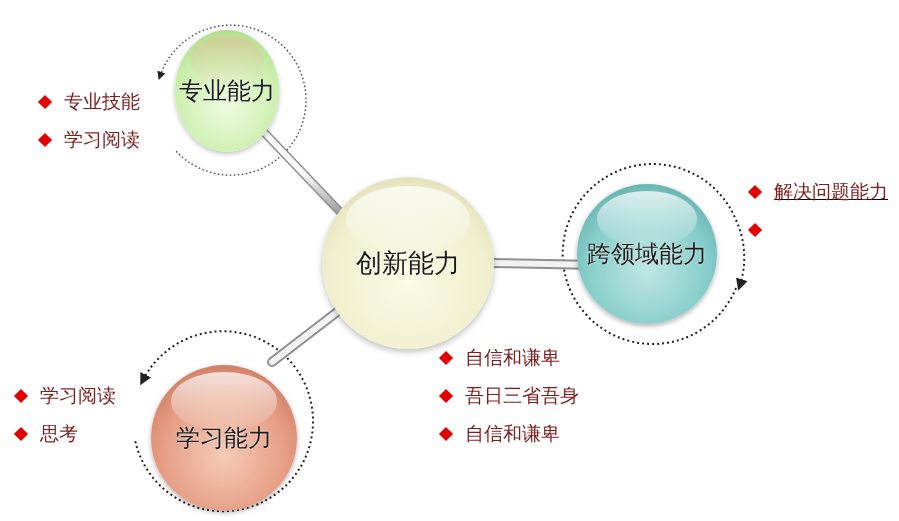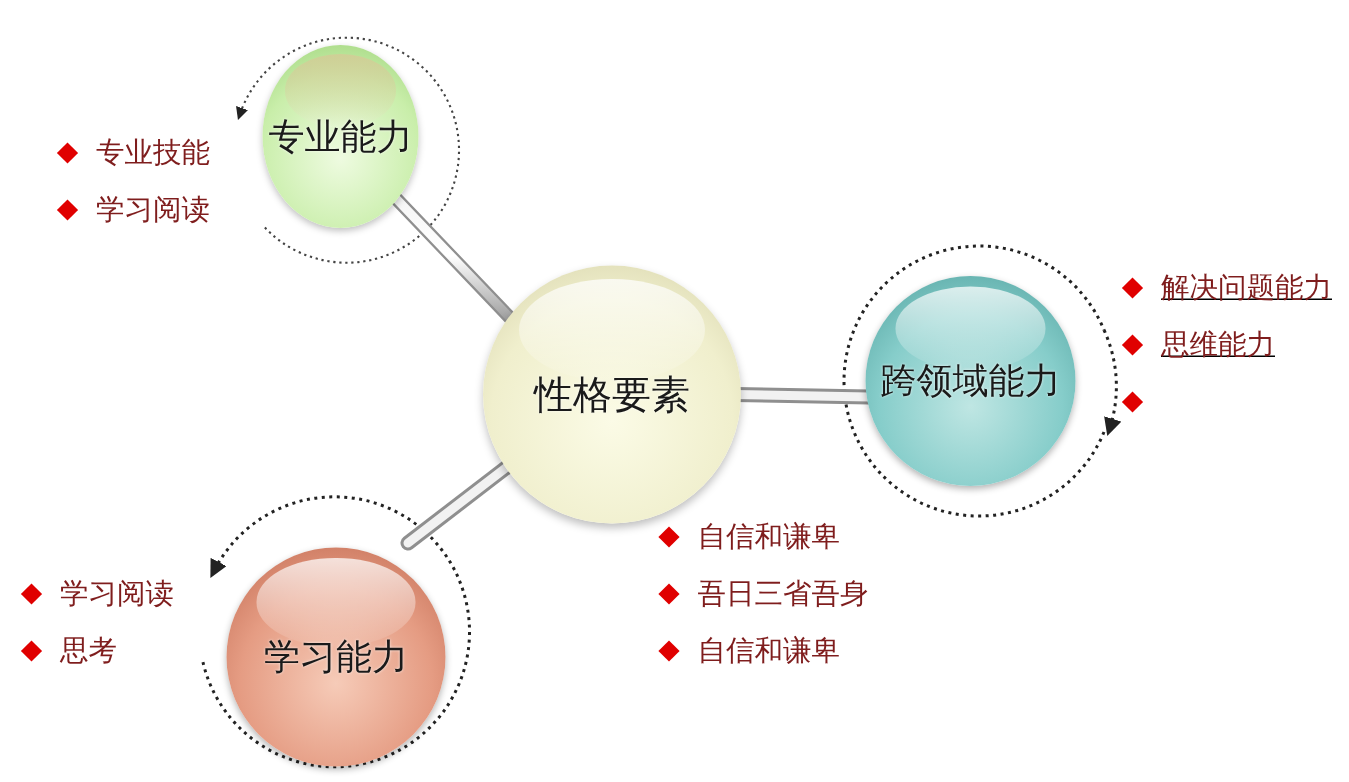--- a/index.html
+++ b/index.html
@@ -73,21 +73,21 @@
       <line x1="490" y1="263" x2="597" y2="265" stroke="#f2f2f2" stroke-width="6"></line>
       <line x1="272" y1="362" x2="354" y2="299" stroke="#8f8f8f" stroke-width="10" stroke-linecap="round"></line>
       <line x1="272" y1="362" x2="354" y2="299" stroke="#f2f2f2" stroke-width="6" stroke-linecap="round"></line>
       <ellipse cx="354" cy="299" rx="5" ry="6" fill="#d9a84a" stroke="#8a6a2a" stroke-width="1"></ellipse>
       <ellipse cx="596" cy="265" rx="3" ry="6" fill="#30c0c0"></ellipse>
     </g>
   </svg>
 
   <div class="bubble b-center">
     <div class="gloss"></div>
-    <span class="label">性格要素</span>
+    <span class="label">创新能力</span>
   </div>
 
   <div class="bubble b-pro">
     <div class="gloss"></div>
     <span class="label">专业能力</span>
   </div>
 
   <div class="bubble b-cross">
     <div class="gloss"></div>
     <span class="label">跨领域能力</span>
@@ -109,24 +109,20 @@
       </li>
   </ul>
 
   <ul class="list list-cross">
     <li>
         <span class="diamond"></span>
         <span>解决问题能力</span>
       </li>
     <li>
         <span class="diamond"></span>
-        <span>思维能力</span>
-      </li>
-    <li>
-        <span class="diamond"></span>
       </li>
   </ul>
 
   <ul class="list list-center">
     <li>
         <span class="diamond"></span>
         <span>自信和谦卑</span>
       </li>
     <li>
         <span class="diamond"></span>

